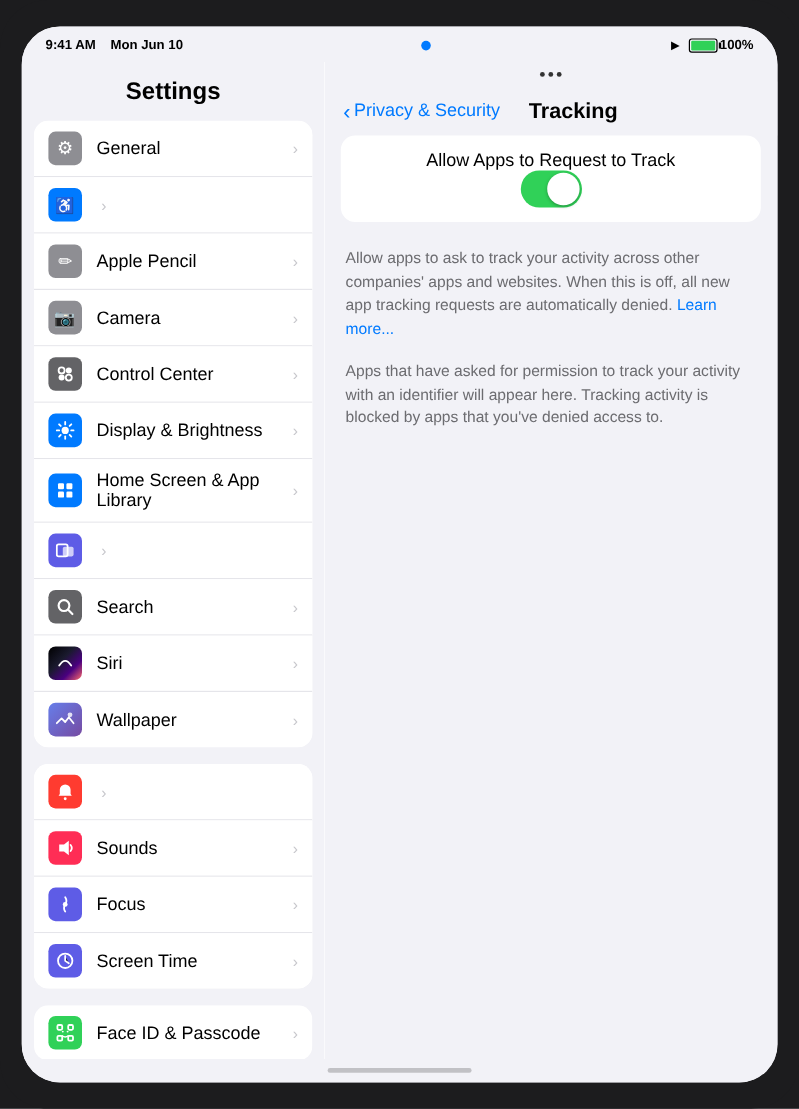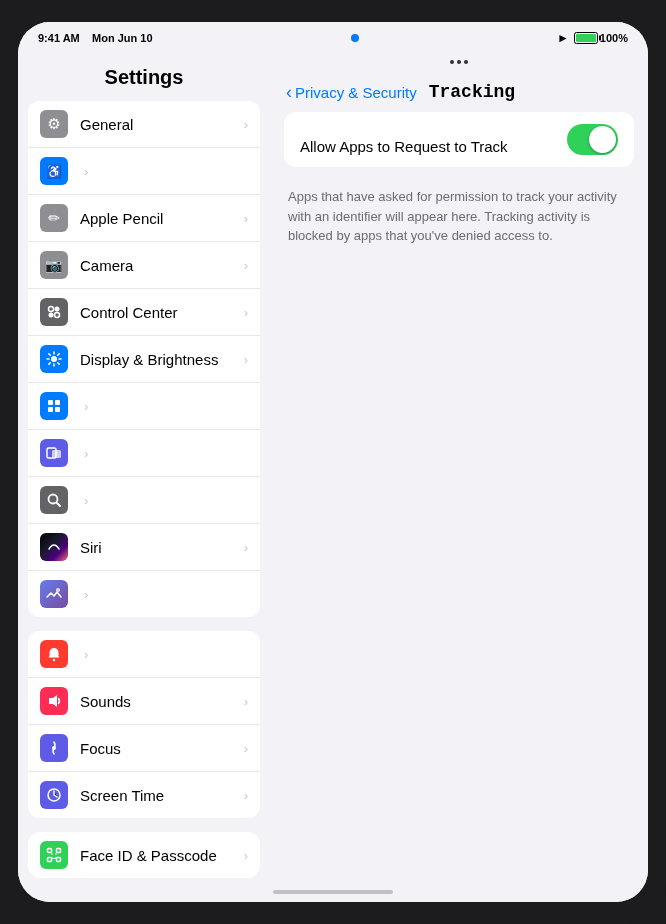--- a/index.html
+++ b/index.html
@@ -213,37 +213,37 @@
     .back-chevron {
       font-size: 18px;
       font-weight: 300;
       line-height: 1;
     }
 
     .detail-title {
       font-size: 18px;
       font-weight: 600;
       color: #000;
-      margin-left: 12px;
-      font-family: Liberation Mono, monospace;
+      margin-left: 24px;
     }
 
     .detail-section {
       margin: 0 14px 20px;
       background: #fff;
       border-radius: 12px;
       overflow: hidden;
     }
 
     .detail-row {
       display: flex;
-      align-items: flex-end;
+      align-items: center;
       padding: 12px 16px;
       border-bottom: 0.5px solid #e5e5ea;
       min-height: 50px;
+      flex-direction: column;
     }
     .detail-row:last-child {
       border-bottom: none;
     }
 
     .row-label {
       font-size: 15px;
       color: #000;
       flex: 1;
     }
@@ -404,56 +404,59 @@
           </div>
           <div class="sidebar-item">
             <div class="item-icon icon-homescreen" style="font-size:12px;">
               <svg width="16" height="16" viewBox="0 0 16 16">
                 <rect x="2" y="2" width="5" height="5" rx="1" fill="white"></rect>
                 <rect x="9" y="2" width="5" height="5" rx="1" fill="white"></rect>
                 <rect x="2" y="9" width="5" height="5" rx="1" fill="white"></rect>
                 <rect x="9" y="9" width="5" height="5" rx="1" fill="white"></rect>
               </svg>
             </div>
+            <span class="item-label">Home Screen &amp; App Library</span>
             <span class="chevron">›</span>
           </div>
           <div class="sidebar-item">
             <div class="item-icon icon-multitask" style="font-size:12px;">
               <svg width="16" height="16" viewBox="0 0 16 16">
                 <rect x="1" y="3" width="9" height="10" rx="1.5" stroke="white" stroke-width="1.5" fill="none"></rect>
                 <rect x="6" y="5" width="9" height="8" rx="1.5" fill="white" fill-opacity="0.7"></rect>
               </svg>
             </div>
             <span class="chevron">›</span>
           </div>
           <div class="sidebar-item">
             <div class="item-icon icon-search" style="font-size:14px;">
               <svg width="16" height="16" viewBox="0 0 16 16">
                 <circle cx="7" cy="7" r="4.5" stroke="white" stroke-width="1.8" fill="none"></circle>
                 <line x1="10.5" y1="10.5" x2="14" y2="14" stroke="white" stroke-width="1.8" stroke-linecap="round"></line>
               </svg>
             </div>
+            <span class="item-label">Search</span>
             <span class="chevron">›</span>
           </div>
           <div class="sidebar-item">
             <div class="item-icon" style="background: linear-gradient(135deg, #000 0%, #1a1a2e 40%, #4a0080 70%, #ff6b6b 100%); font-size:14px;">
               <svg width="16" height="16" viewBox="0 0 16 16">
                 <path d="M3 10 Q8 2 13 10" stroke="white" stroke-width="1.5" fill="none" stroke-linecap="round"></path>
               </svg>
             </div>
             <span class="item-label">Siri</span>
             <span class="chevron">›</span>
           </div>
           <div class="sidebar-item">
             <div class="item-icon" style="background: linear-gradient(135deg, #667eea 0%, #764ba2 100%); font-size:14px;">
               <svg width="16" height="16" viewBox="0 0 16 16">
                 <path d="M1 11 L5 7 L8 10 L11 6 L15 11" stroke="white" stroke-width="1.5" fill="none" stroke-linecap="round" stroke-linejoin="round"></path>
                 <circle cx="12" cy="4" r="2" fill="white" opacity="0.8"></circle>
               </svg>
             </div>
+            <span class="item-label">Wallpaper</span>
             <span class="chevron">›</span>
           </div>
         </div>
 
         <div class="sidebar-section">
           <div class="sidebar-item">
             <div class="item-icon icon-notif">
               <svg width="16" height="16" viewBox="0 0 16 16">
                 <path d="M8 2a4.5 4.5 0 0 0-4.5 4.5V10l-1 1.5h11L12.5 10V6.5A4.5 4.5 0 0 0 8 2z" fill="white"></path>
                 <circle cx="8" cy="14" r="1.2" fill="white"></circle>
@@ -532,20 +535,26 @@
 
         <div class="detail-section">
           <div class="detail-row">
             <span class="row-label">Allow Apps to Request to Track</span>
             <div class="toggle">
               <div class="toggle-knob"></div>
             </div>
           </div>
         </div>
 
+        <div class="detail-description">
+          <p>
+            <span>Allow apps to ask to track your activity across other companies' apps and websites. When this is off, all new app tracking requests are automatically denied.</span>
+            <a href="#">Learn more...</a>
+          </p>
+        </div>
 
         <div class="detail-description2">
           <p>Apps that have asked for permission to track your activity with an identifier will appear here. Tracking activity is blocked by apps that you've denied access to.</p>
         </div>
 
       </div>
     </div>
 
     <div class="home-indicator">
       <div class="home-bar"></div>

